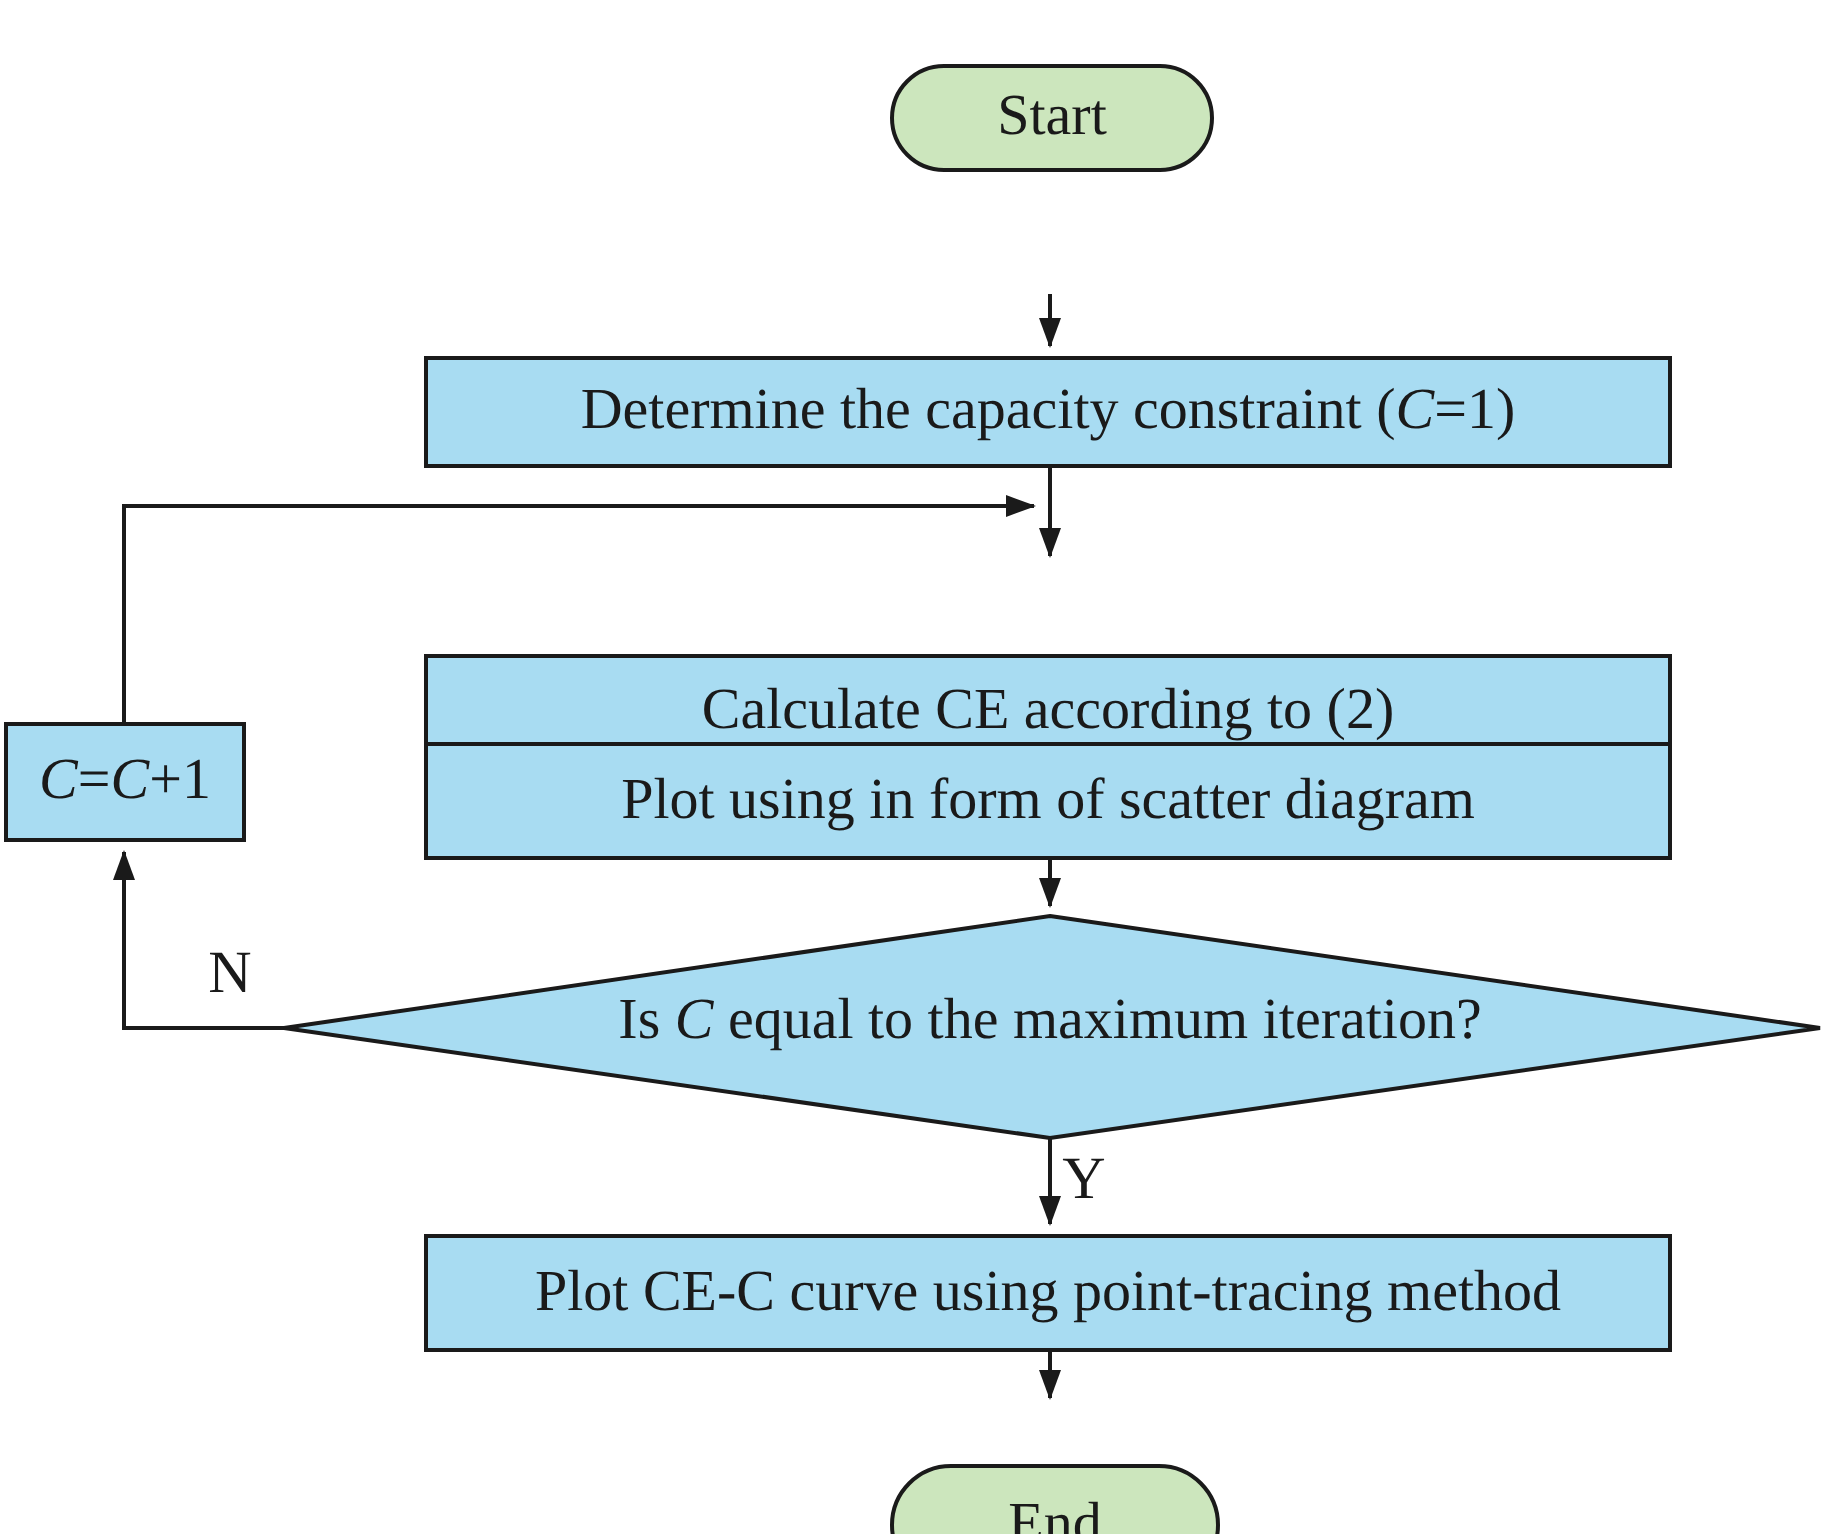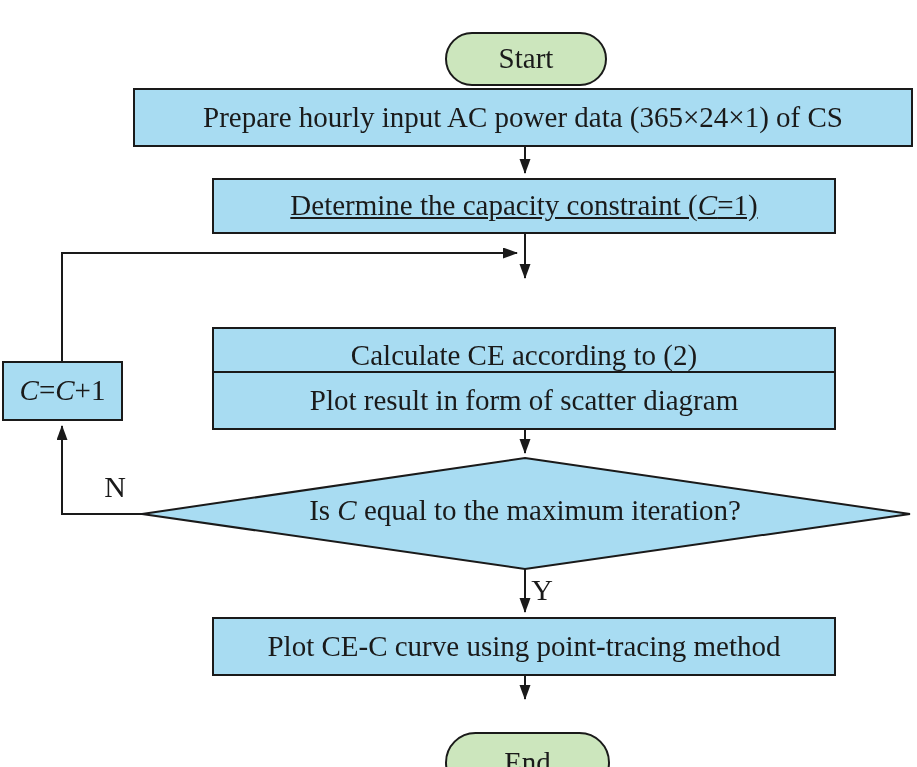--- a/index.html
+++ b/index.html
@@ -70,34 +70,31 @@
       <path d="M525,569 V612" marker-end="url(#arrow)"></path>
       <path d="M525,676 V699" marker-end="url(#arrow)"></path>
     </g>
     <polygon points="525,458 910,514 525,569 142,514" fill="var(--process-fill)" stroke="var(--line-color)" stroke-width="2"></polygon>
   </svg>
 
   <div class="node terminal" style="left:445px;top:4px;width:162px;height:54px;border-radius:28px;">
     <span>Start</span>
   </div>
 
-  <div class="node process" style="left:133px;top:88px;width:780px;height:59px;">
-    <span><span>Prepare hourly input AC power data (365×24×1) of CS</span></span>
-  </div>
 
-  <div class="node process" style="left:212px;top:178px;width:624px;height:56px;text-decoration:underline;">
+  <div class="node process" style="left:212px;top:178px;width:624px;height:56px;">
     <span><span>Determine the capacity constraint (</span><span class="it">C</span><span>=1)</span></span>
   </div>
 
   <div class="node process" style="left:212px;top:283px;width:624px;height:58px;margin-top:44px;">
     <span><span>Calculate CE according to (2)</span></span>
   </div>
 
   <div class="node process" style="left:212px;top:371px;width:624px;height:59px;">
-    <span><span>Plot result in form of scatter diagram</span></span>
+    <span><span>Plot using in form of scatter diagram</span></span>
   </div>
 
   <div class="node process" style="left:2px;top:361px;width:121px;height:60px;text-align:center;">
     <span><span class="it">C</span><span>=</span><span class="it">C</span><span>+1</span></span>
   </div>
 
   <div class="diamond-label" style="left:245px;top:494px;width:560px;"><span>Is </span><span class="it">C</span><span> equal to the maximum iteration?</span></div>
 
   <div class="branch-label" style="left:95px;top:470px;width:40px;">N</div>
 

